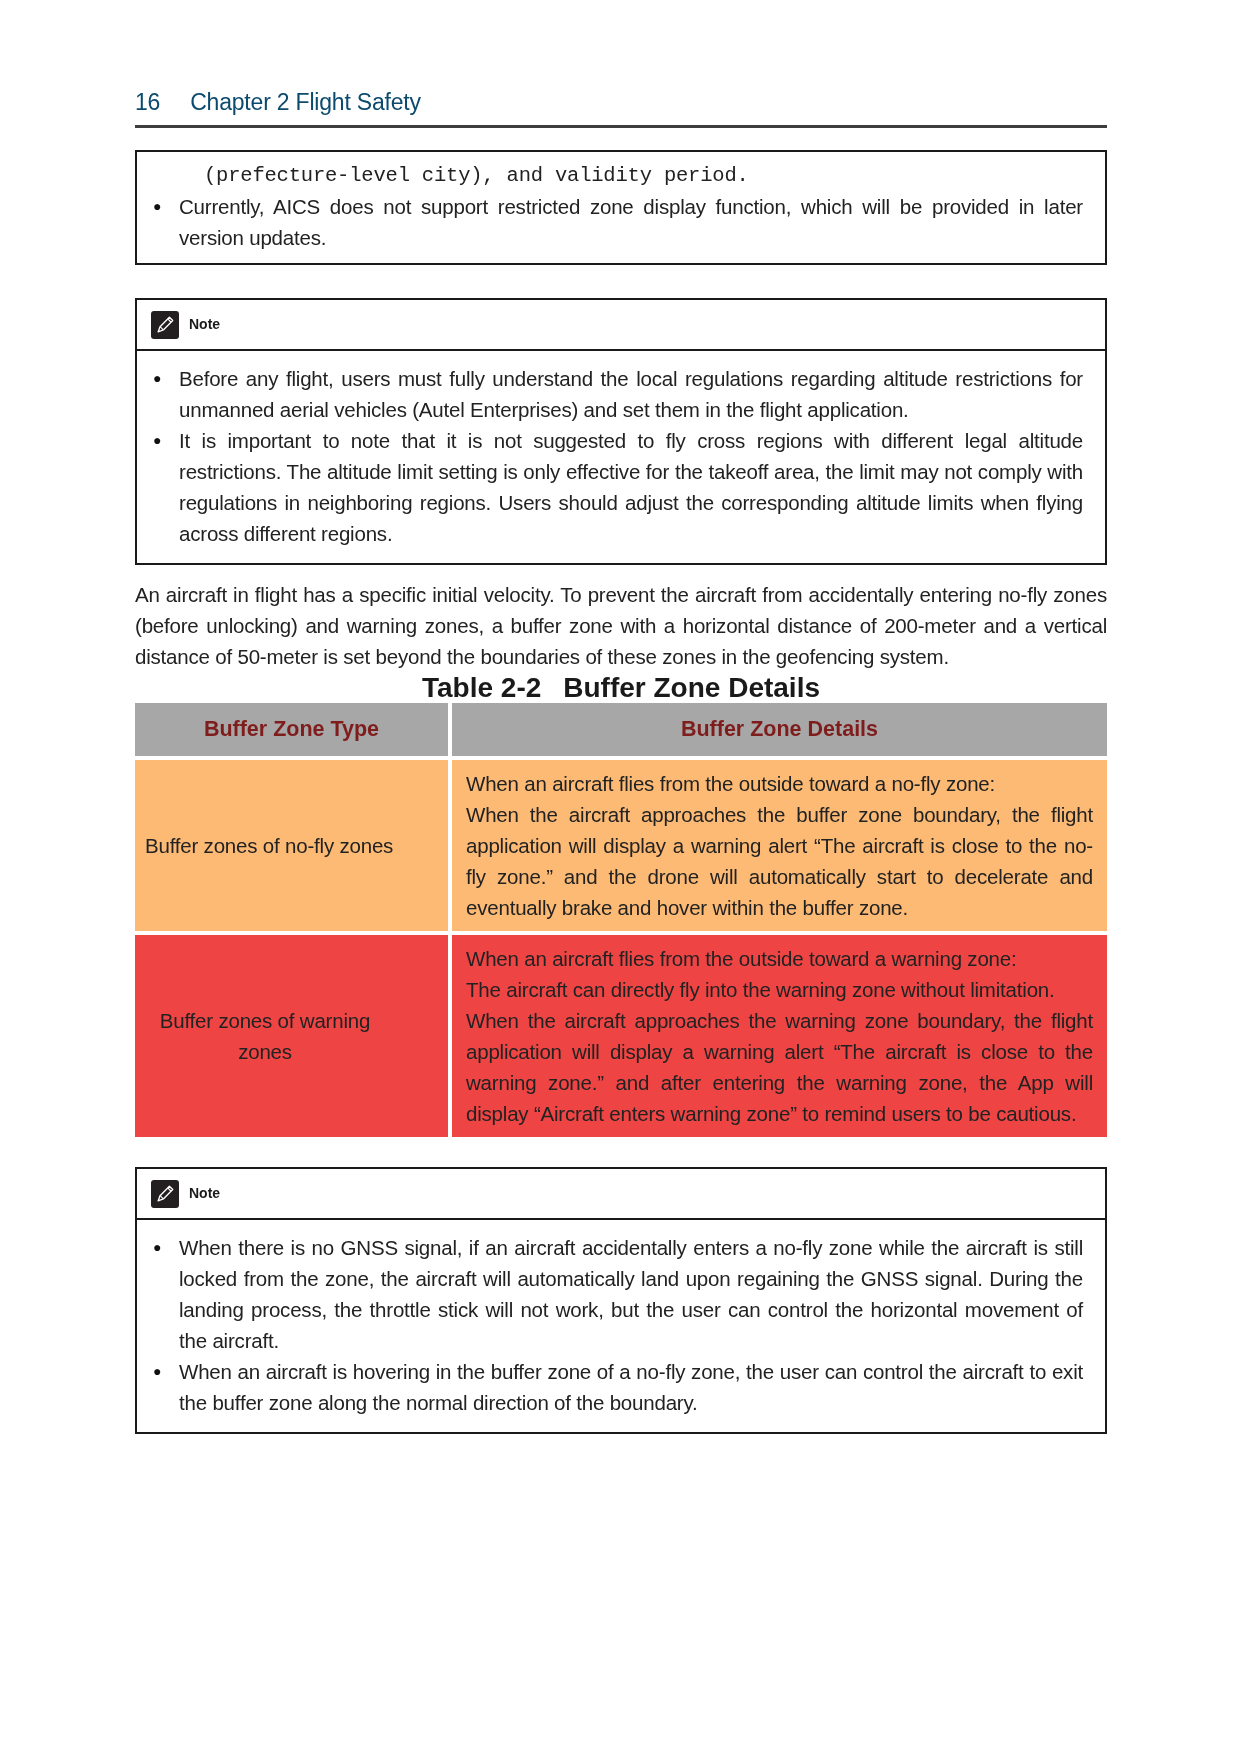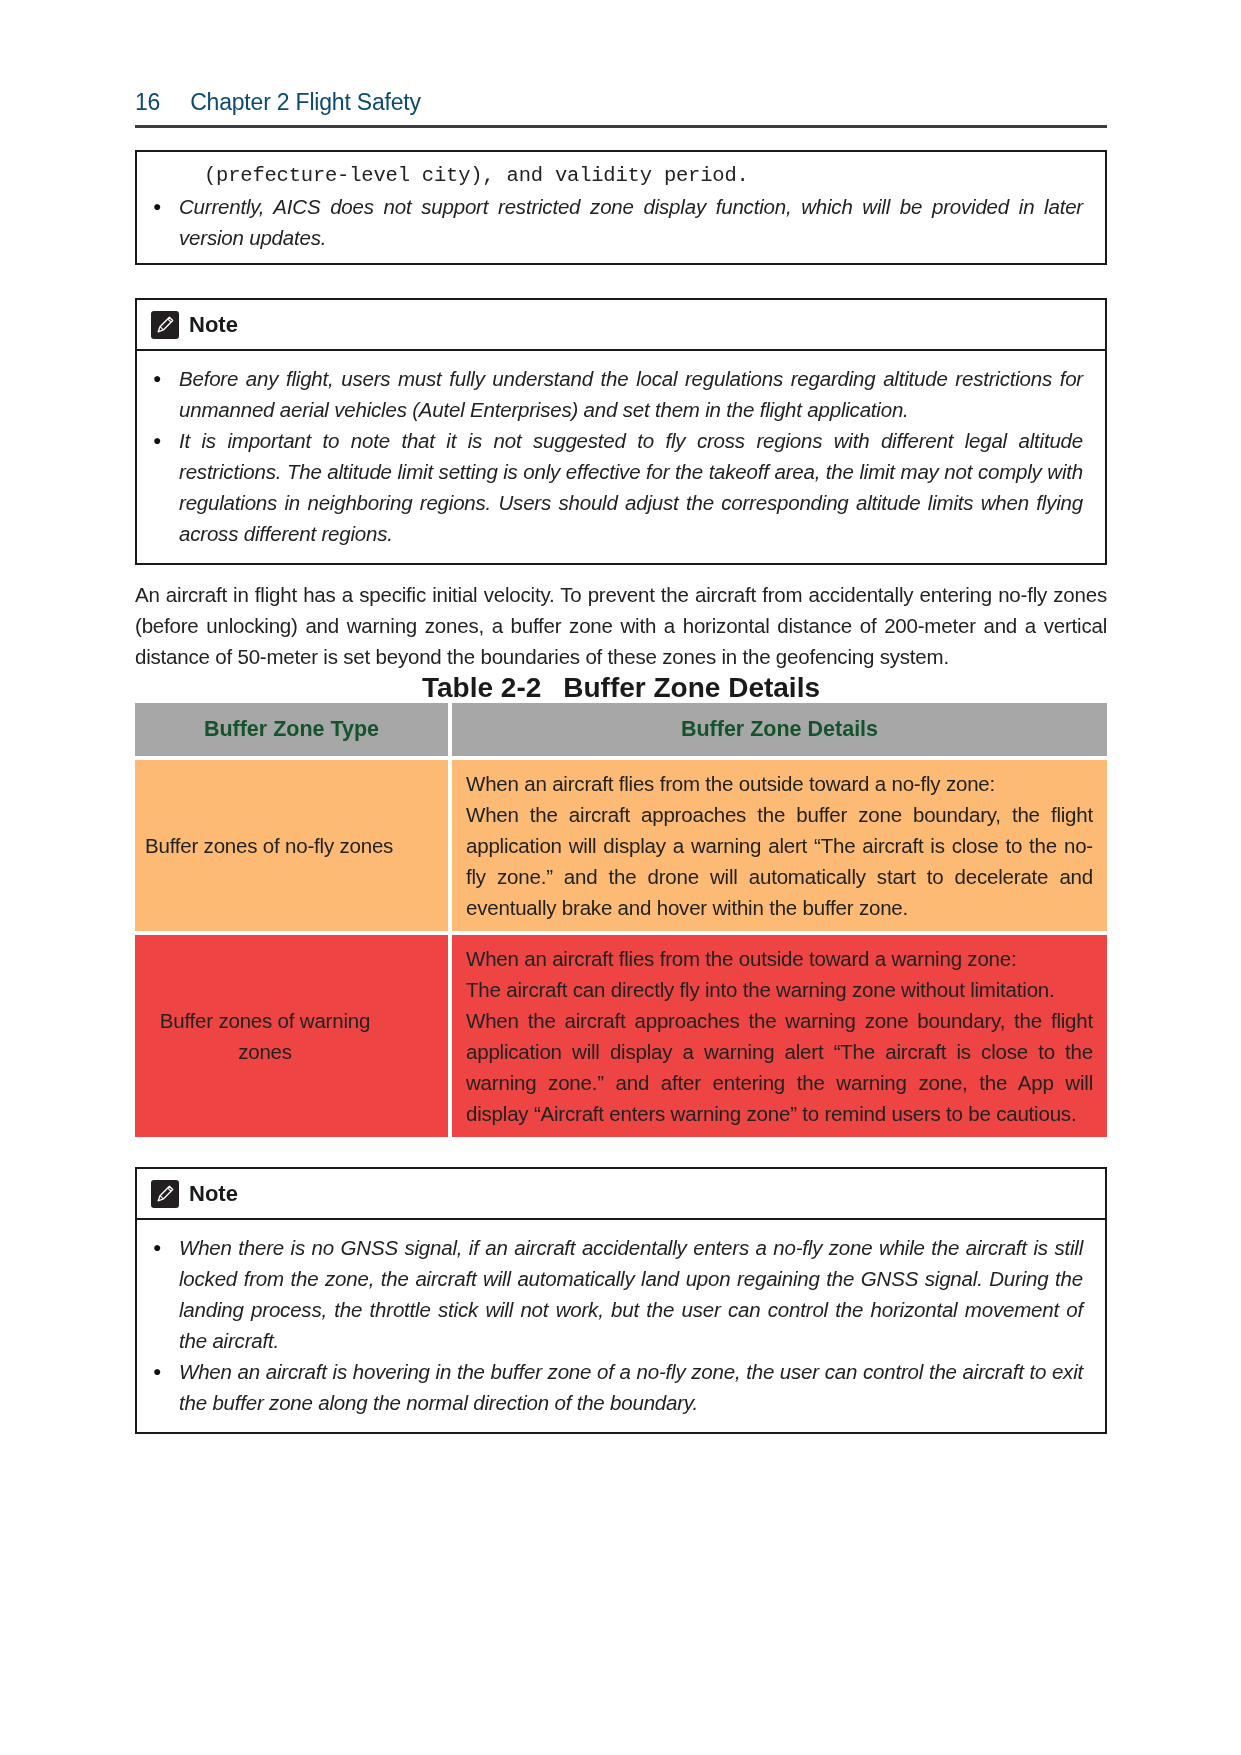--- a/index.html
+++ b/index.html
@@ -23,43 +23,43 @@
 
   
   .box { border: 2.5px solid #1a1a1a; }
   .box.continuation { margin-top: 22px; padding: 8px 22px 10px 14px; }
   .indent-line { padding-left: 53px; font-family: Liberation Mono, monospace; }
 
   .note-box { margin-top: 33px; }
   .note-header { display: flex; align-items: center; padding: 9px 14px; border-bottom: 2.5px solid #1a1a1a; }
   .note-icon { width: 28px; height: 28px; background: #231f20; border-radius: 3px; display: flex; align-items: center; justify-content: center; margin-right: 10px; flex: 0 0 auto; }
   .note-icon svg { width: 22px; height: 22px; display: block; }
-  .note-label { font-weight: bold; font-size: 22px; color: #1a1a1a; letter-spacing: 0; }
+  .note-label { font-weight: bold; font-size: 14px; color: #1a1a1a; letter-spacing: 0; }
   .note-body { padding: 12px 22px 14px 14px; }
 
   
   .bullet-row { display: flex; }
   .bullet-row + .bullet-row { margin-top: 0px; }
   .bullet-dot { flex: 0 0 28px; font-size: 14px; line-height: 31px; color: #111; padding-left: 2px; }
-  .bullet-text { flex: 1 1 auto; text-align: justify; font-style: italic; }
+  .bullet-text { flex: 1 1 auto; text-align: justify; }
 
   .intro { margin-top: 14px; text-align: justify; }
 
   
   .table-caption { margin-top: 1px; text-align: center; font-weight: bold; font-size: 28px; line-height: 29px; color: #1a1a1a; letter-spacing: 0; }
   .table-caption .cap-title { margin-left: 22px; }
 
   
   .zone-table { margin-top: 1px; display: flex; flex-direction: column; gap: 4px; }
   .t-row { display: flex; gap: 4px; }
   .t-cell-left { flex: 0 0 313px; display: flex; align-items: center; justify-content: flex-start; text-align: center; padding: 6px 10px; }
   .t-cell-right { flex: 1 1 auto; padding: 8px 14px; }
   .t-cell-right p { text-align: justify; }
   .t-head .t-cell-left, .t-head .t-cell-right {
-    background: #a7a7a7; color: #14532d; font-weight: bold; font-size: 21.5px; letter-spacing: 0;
+    background: #a7a7a7; color: #7f1d1d; font-weight: bold; font-size: 21.5px; letter-spacing: 0;
     display: flex; align-items: center; justify-content: center; text-align: center; padding: 11px 2px;
   }
   .t-row.shaded .t-cell-left, .t-row.shaded .t-cell-right { background: #fdba74; }
   .t-row.plain .t-cell-left, .t-row.plain .t-cell-right { background: #ef4444; }
   .cell-type-narrow { max-width: 240px; }
 
   .note-box.second { margin-top: 30px; }
 </style>
 </head>
 <body>

